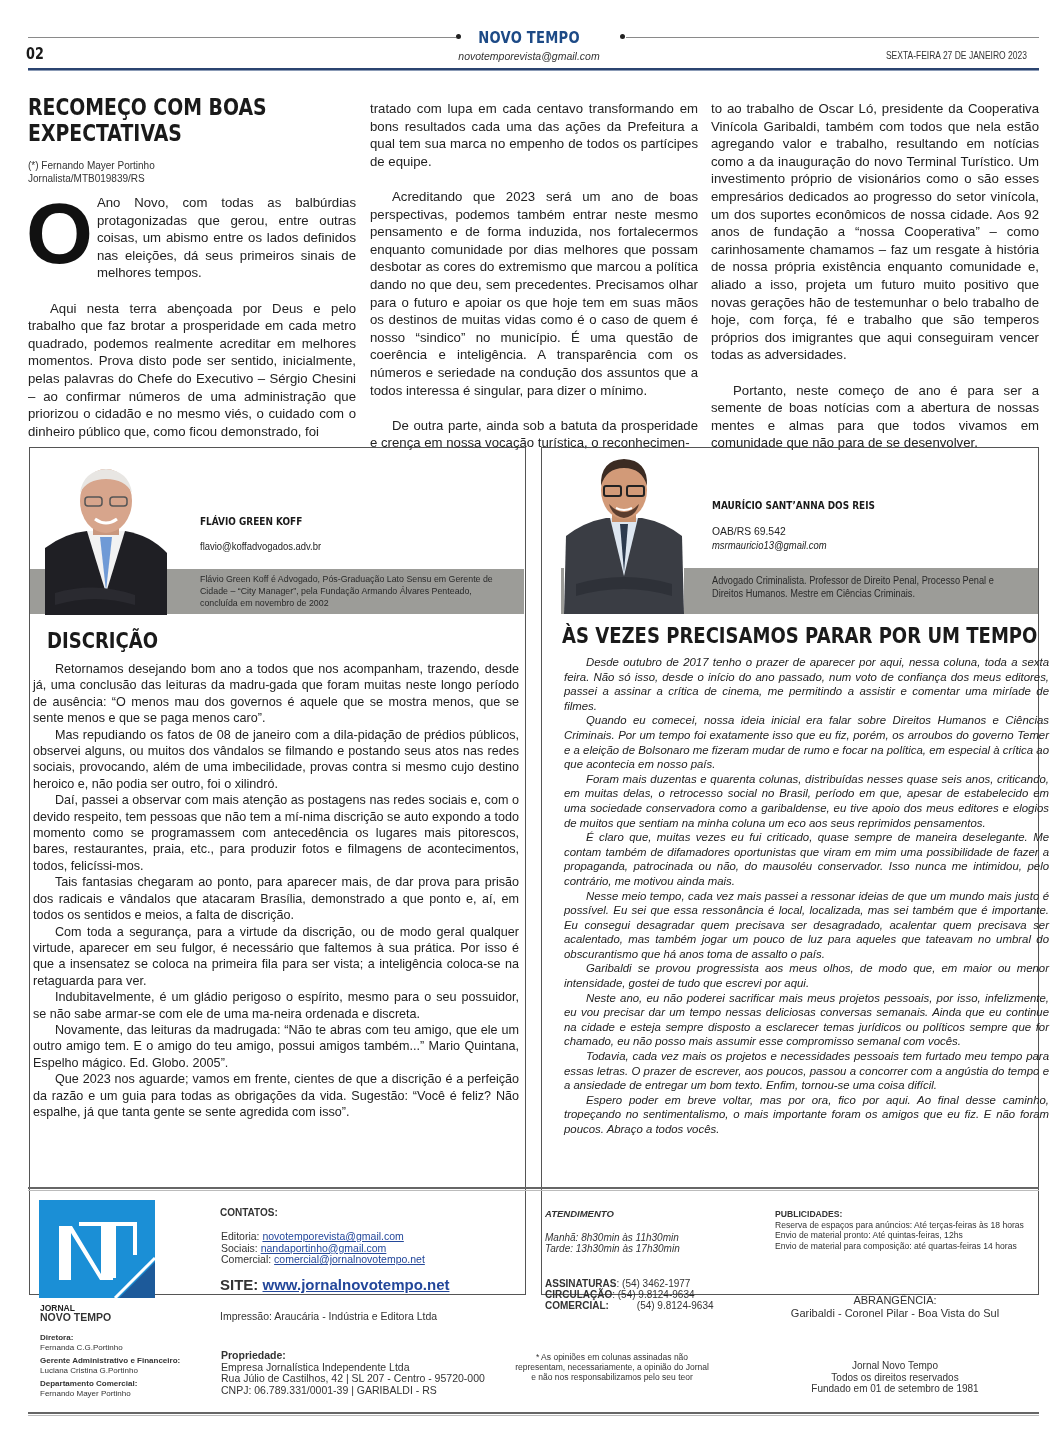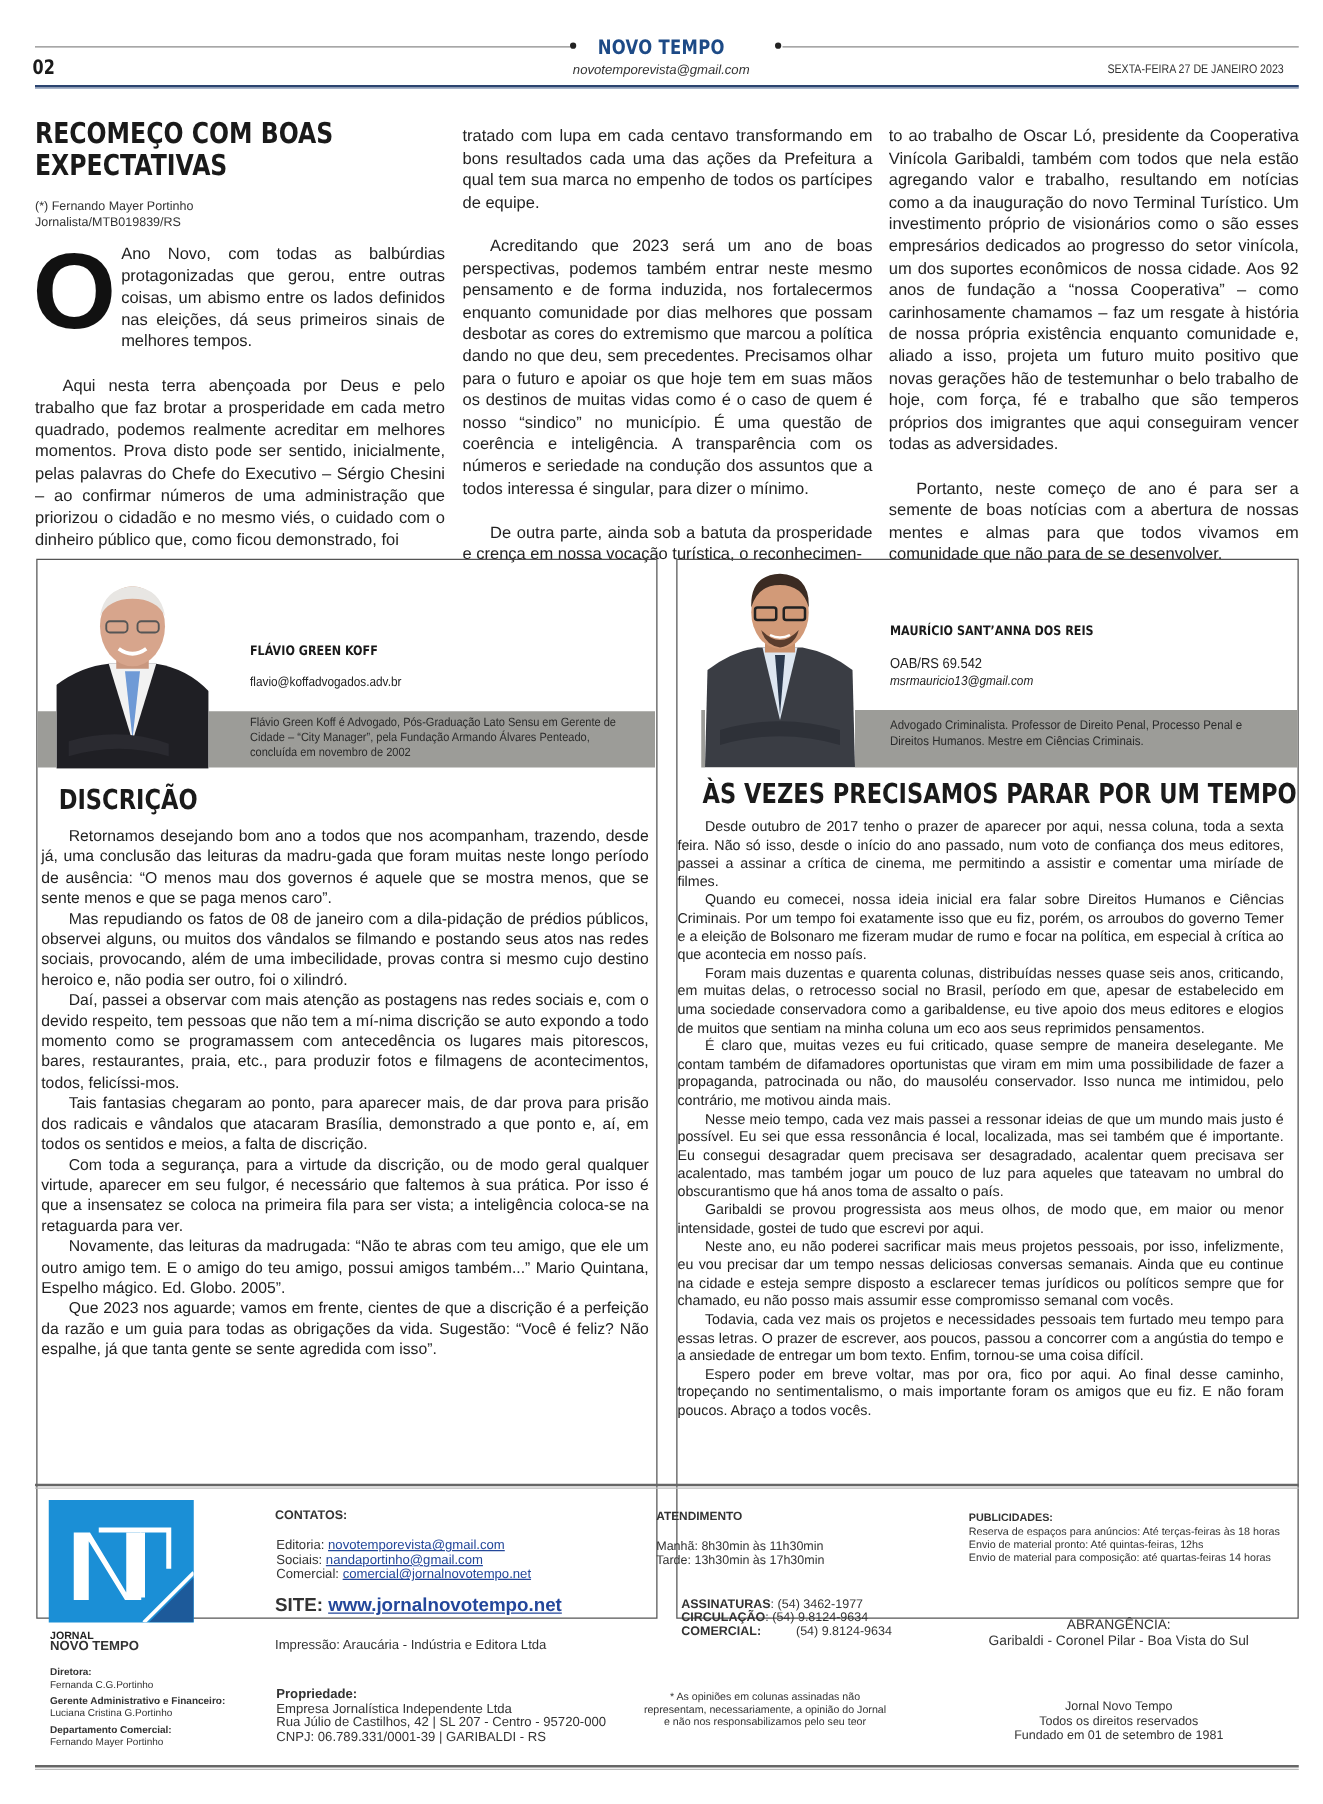--- a/index.html
+++ b/index.html
@@ -100,20 +100,21 @@
   <div class="author-name" style="left:170px; top:67px;">FLÁVIO GREEN KOFF</div>
   <div class="author-line" style="left:170px; top:92px;">flavio@koffadvogados.adv.br</div>
   <div class="bio-bar" style="left:170px; top:125px; width:320px; background:transparent; transform: scaleX(0.92);">Flávio Green Koff é Advogado, Pós-Graduação Lato Sensu em Gerente de Cidade – “City Manager”, pela Fundação Armando Álvares Penteado, concluída em novembro de 2002</div>
   <div class="col-title" style="left:17px; top:180px;">DISCRIÇÃO</div>
   <div class="col-body" style="left:3px; top:213px; width:486px;">
     <p>Retornamos desejando bom ano a todos que nos acompanham, trazendo, desde já, uma conclusão das leituras da madru-gada que foram muitas neste longo período de ausência: “O menos mau dos governos é aquele que se mostra menos, que se sente menos e que se paga menos caro”.</p>
     <p>Mas repudiando os fatos de 08 de janeiro com a dila-pidação de prédios públicos, observei alguns, ou muitos dos vândalos se filmando e postando seus atos nas redes sociais, provocando, além de uma imbecilidade, provas contra si mesmo cujo destino heroico e, não podia ser outro, foi o xilindró.</p>
     <p>Daí, passei a observar com mais atenção as postagens nas redes sociais e, com o devido respeito, tem pessoas que não tem a mí-nima discrição se auto expondo a todo momento como se programassem com antecedência os lugares mais pitorescos, bares, restaurantes, praia, etc., para produzir fotos e filmagens de acontecimentos, todos, felicíssi-mos.</p>
     <p>Tais fantasias chegaram ao ponto, para aparecer mais, de dar prova para prisão dos radicais e vândalos que atacaram Brasília, demonstrado a que ponto e, aí, em todos os sentidos e meios, a falta de discrição.</p>
     <p>Com toda a segurança, para a virtude da discrição, ou de modo geral qualquer virtude, aparecer em seu fulgor, é necessário que faltemos à sua prática. Por isso é que a insensatez se coloca na primeira fila para ser vista; a inteligência coloca-se na retaguarda para ver.</p>
+    <p>Indubitavelmente, é um gládio perigoso o espírito, mesmo para o seu possuidor, se não sabe armar-se com ele de uma ma-neira ordenada e discreta.</p>
     <p>Novamente, das leituras da madrugada: “Não te abras com teu amigo, que ele um outro amigo tem. E o amigo do teu amigo, possui amigos também...” Mario Quintana, Espelho mágico. Ed. Globo. 2005”.</p>
     <p>Que 2023 nos aguarde; vamos em frente, cientes de que a discrição é a perfeição da razão e um guia para todas as obrigações da vida. Sugestão: “Você é feliz? Não espalhe, já que tanta gente se sente agredida com isso”.</p>
   </div>
 </div>
 
 <div class="box" style="left:541px; width:498px;">
   <div class="bio-bar" style="left:19px; top:120px; width:477px; height:46px;"></div>
   <div class="photo" style="left:22px; top:8px; width:120px; height:158px; background:#ffffff;">
     <svg width="120" height="158" viewBox="0 0 120 158">
       <path d="M0 158 L2 80 Q20 66 42 62 L78 62 Q100 66 118 80 L120 158 Z" fill="#3a3d44"></path>
@@ -127,21 +128,21 @@
       <path d="M45 48 Q60 64 75 48 Q72 60 60 62 Q48 60 45 48 Z" fill="#5a3d2e"></path>
       <path d="M52 52 Q60 56 68 52" stroke="#fff" stroke-width="2" fill="none"></path>
       <path d="M12 128 Q60 114 108 128 L108 140 Q60 126 12 140 Z" fill="#2e3138"></path>
     </svg>
   </div>
   <div class="author-name" style="left:170px; top:51px;">MAURÍCIO SANT’ANNA DOS REIS</div>
   <div class="author-line" style="left:170px; top:77px; font-size:11.5px;">OAB/RS 69.542</div>
   <div class="author-line" style="left:170px; top:91px; font-style:italic;">msrmauricio13@gmail.com</div>
   <div class="bio-bar" style="left:170px; top:127px; width:310px; background:transparent; font-size:10px; line-height:12.5px; transform: scaleX(0.92);">Advogado Criminalista. Professor de Direito Penal, Processo Penal e Direitos Humanos. Mestre em Ciências Criminais.</div>
   <div class="col-title" style="left:20px; top:175px;">ÀS VEZES PRECISAMOS PARAR POR UM TEMPO</div>
-  <div class="col-body small" style="left:0; top:207px; width:485px;">
+  <div class="col-body small" style="left:22px; top:207px; width:485px;font-style:italic;">
     <p>Desde outubro de 2017 tenho o prazer de aparecer por aqui, nessa coluna, toda a sexta feira. Não só isso, desde o início do ano passado, num voto de confiança dos meus editores, passei a assinar a crítica de cinema, me permitindo a assistir e comentar uma miríade de filmes.</p>
     <p>Quando eu comecei, nossa ideia inicial era falar sobre Direitos Humanos e Ciências Criminais. Por um tempo foi exatamente isso que eu fiz, porém, os arroubos do governo Temer e a eleição de Bolsonaro me fizeram mudar de rumo e focar na política, em especial à crítica ao que acontecia em nosso país.</p>
     <p>Foram mais duzentas e quarenta colunas, distribuídas nesses quase seis anos, criticando, em muitas delas, o retrocesso social no Brasil, período em que, apesar de estabelecido em uma sociedade conservadora como a garibaldense, eu tive apoio dos meus editores e elogios de muitos que sentiam na minha coluna um eco aos seus reprimidos pensamentos.</p>
     <p>É claro que, muitas vezes eu fui criticado, quase sempre de maneira deselegante. Me contam também de difamadores oportunistas que viram em mim uma possibilidade de fazer a propaganda, patrocinada ou não, do mausoléu conservador. Isso nunca me intimidou, pelo contrário, me motivou ainda mais.</p>
     <p>Nesse meio tempo, cada vez mais passei a ressonar ideias de que um mundo mais justo é possível. Eu sei que essa ressonância é local, localizada, mas sei também que é importante. Eu consegui desagradar quem precisava ser desagradado, acalentar quem precisava ser acalentado, mas também jogar um pouco de luz para aqueles que tateavam no umbral do obscurantismo que há anos toma de assalto o país.</p>
     <p>Garibaldi se provou progressista aos meus olhos, de modo que, em maior ou menor intensidade, gostei de tudo que escrevi por aqui.</p>
     <p>Neste ano, eu não poderei sacrificar mais meus projetos pessoais, por isso, infelizmente, eu vou precisar dar um tempo nessas deliciosas conversas semanais. Ainda que eu continue na cidade e esteja sempre disposto a esclarecer temas jurídicos ou políticos sempre que for chamado, eu não posso mais assumir esse compromisso semanal com vocês.</p>
     <p>Todavia, cada vez mais os projetos e necessidades pessoais tem furtado meu tempo para essas letras. O prazer de escrever, aos poucos, passou a concorrer com a angústia do tempo e a ansiedade de entregar um bom texto. Enfim, tornou-se uma coisa difícil.</p>
     <p>Espero poder em breve voltar, mas por ora, fico por aqui. Ao final desse caminho, tropeçando no sentimentalismo, o mais importante foram os amigos que eu fiz. E não foram poucos. Abraço a todos vocês.</p>
   </div>
@@ -181,21 +182,21 @@
 </div>
 <div class="abs f-text" style="left:220px; top:1311px;">Impressão: Araucária - Indústria e Editora Ltda</div>
 
 <div class="abs f-text" style="left:221px; top:1350px; width:300px; font-size:10.5px; line-height:11.5px;">
   <div style="font-weight:bold;">Propriedade:</div>
   <div>Empresa Jornalística Independente Ltda</div>
   <div>Rua Júlio de Castilhos, 42 | SL 207 - Centro - 95720-000</div>
   <div>CNPJ: 06.789.331/0001-39 | GARIBALDI - RS</div>
 </div>
 
-<div class="abs f-text" style="left:525px; top:1208px; width:200px;">
+<div class="abs f-text" style="left:545px; top:1208px; width:200px;font-style:italic;">
   <div style="font-weight:bold; font-size:9.5px; margin-bottom:12px;">ATENDIMENTO</div>
   <div style="font-size:10px;">Manhã: 8h30min às 11h30min</div>
   <div style="font-size:10px;">Tarde: 13h30min às 17h30min</div>
 </div>
 
 <div class="abs" style="left:545px; top:1278px; width:200px; font-size:10px; line-height:11px; color:#333;">
   <div><b>ASSINATURAS</b><span>: </span><span>(54)   3462-1977</span></div>
   <div><b>CIRCULAÇÃO</b><span>:  </span><span>(54) 9.8124-9634</span></div>
   <div><b>COMERCIAL:</b><span style="white-space:pre;">     </span><span style="margin-left:14px;">(54) 9.8124-9634</span></div>
 </div>

